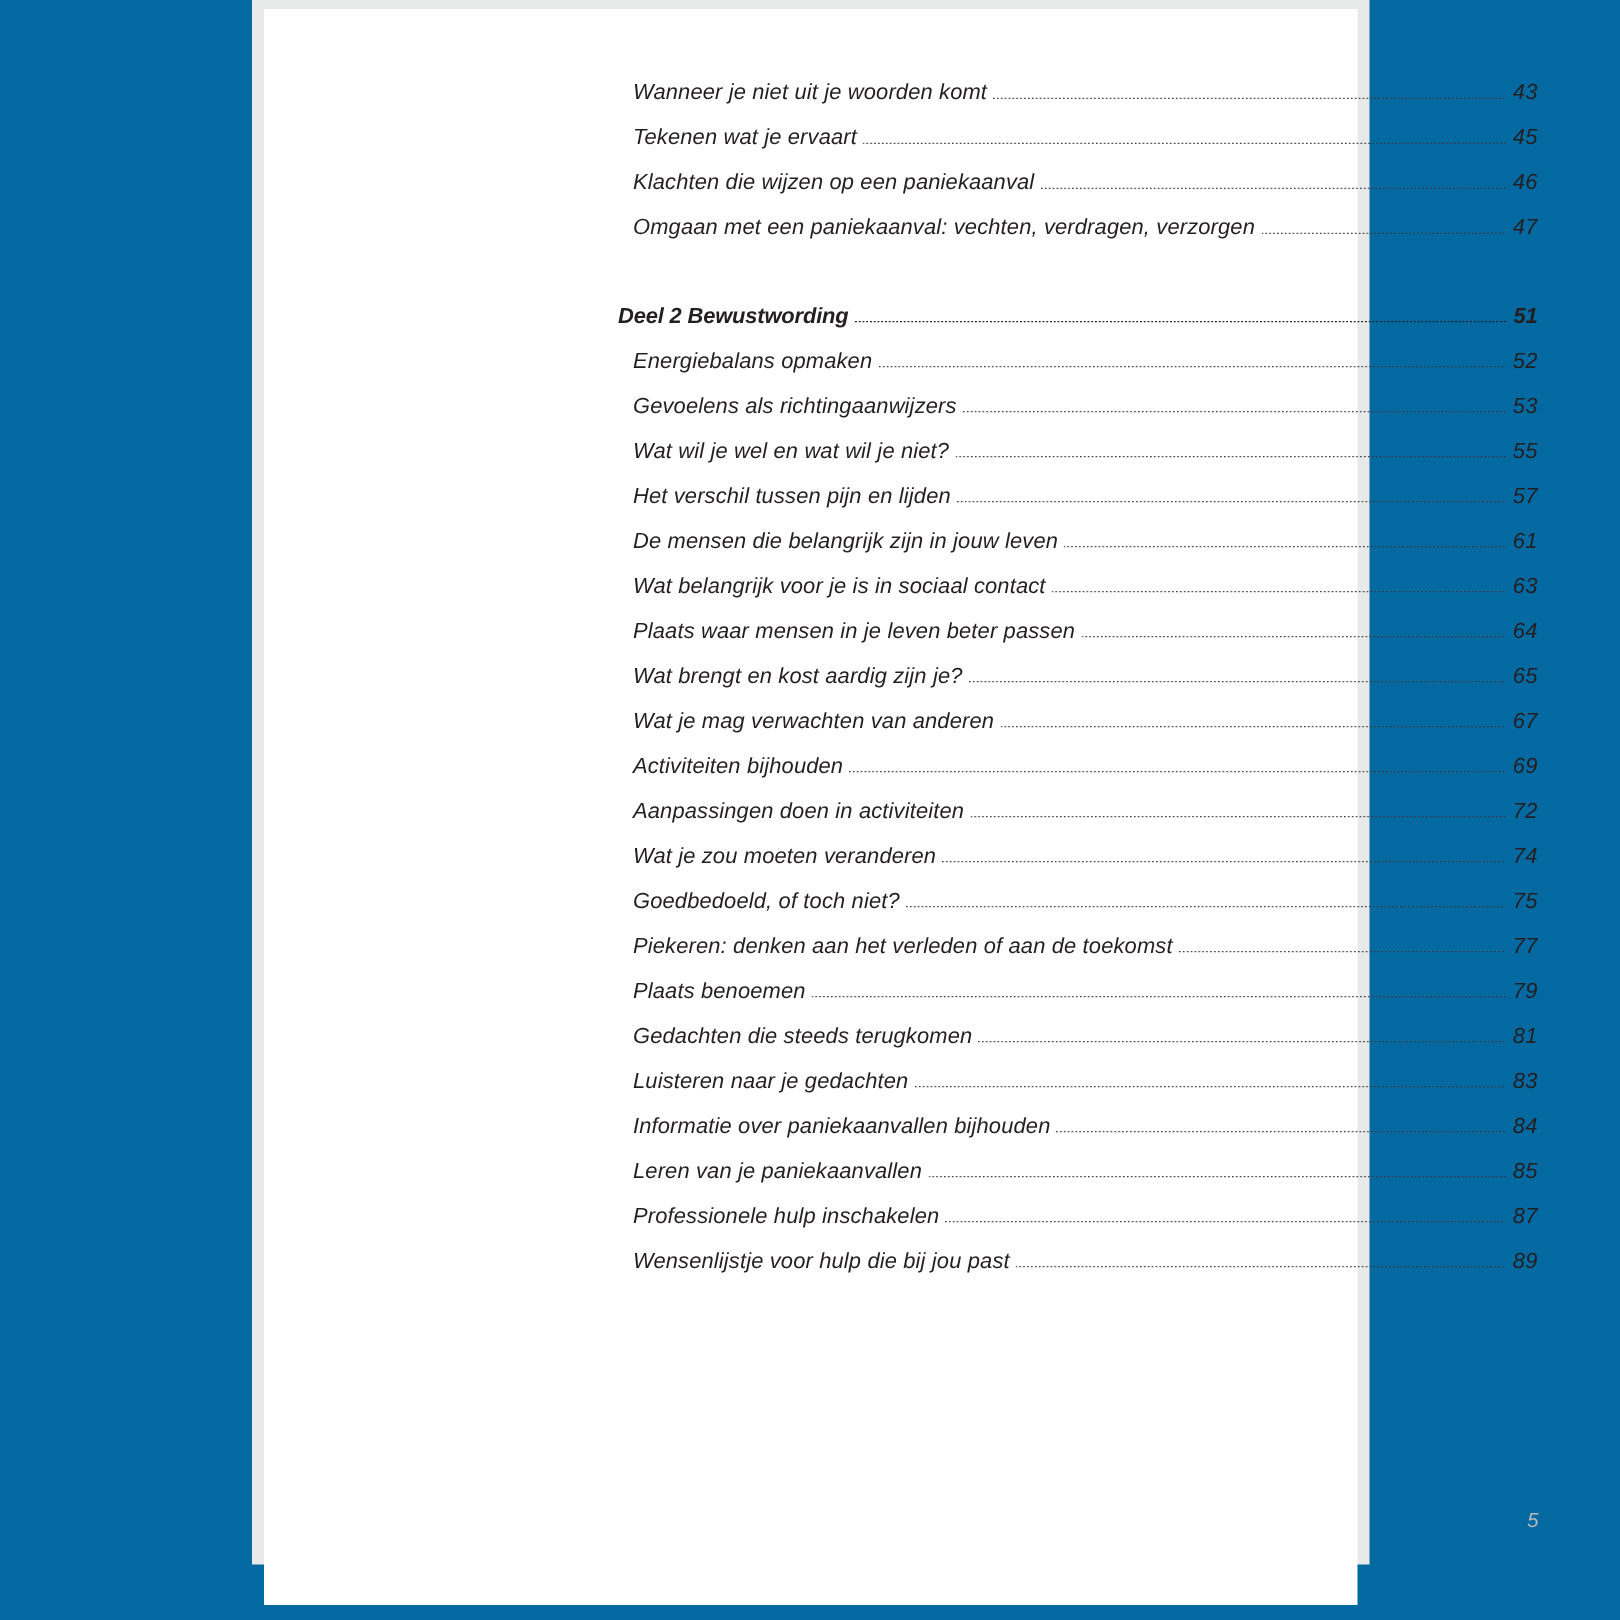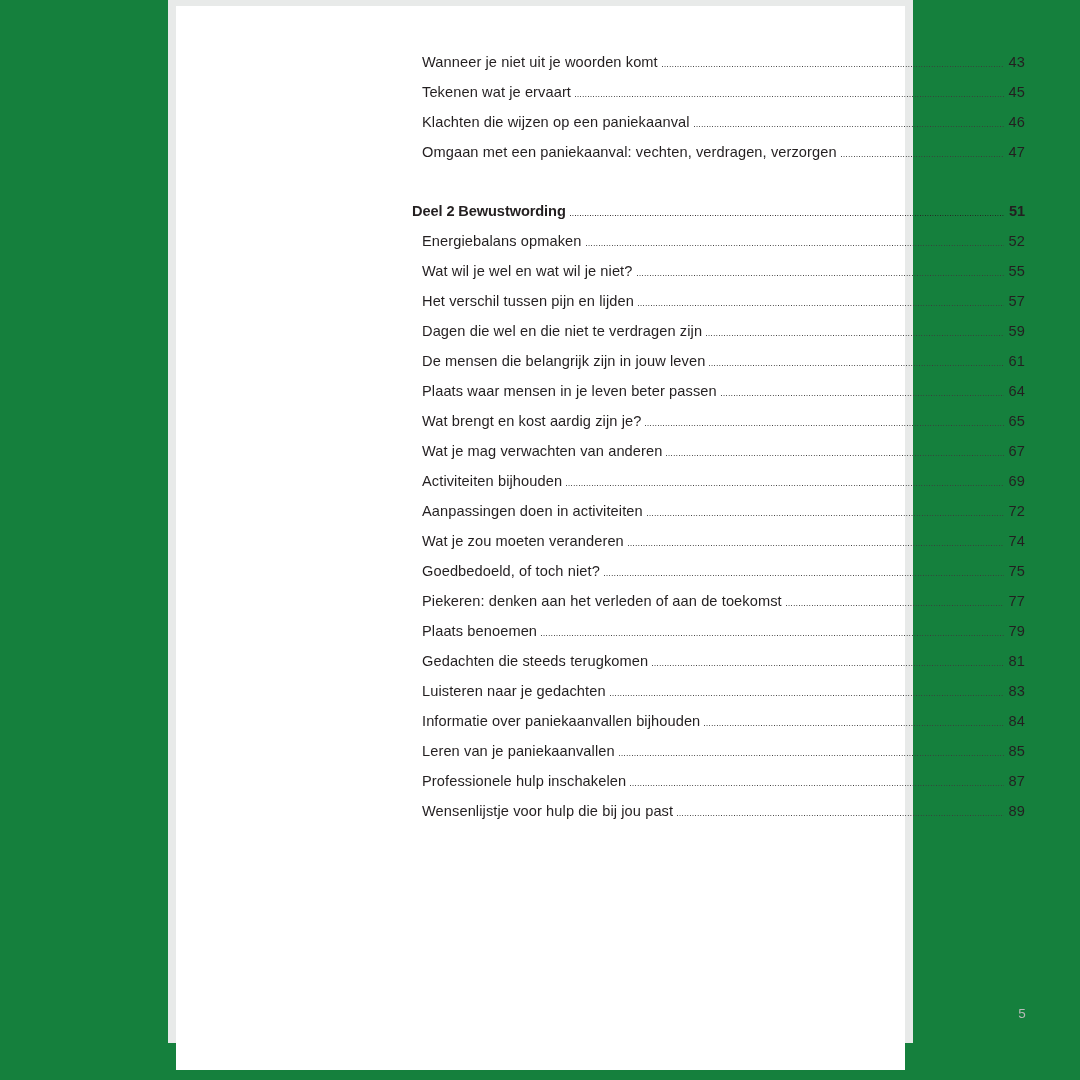--- a/index.html
+++ b/index.html
@@ -12,21 +12,22 @@
     height: 1080px;
     font-family: "Liberation Sans", "DejaVu Sans", sans-serif;
     overflow: hidden;
   }
 
   
   .canvas {
     position: relative;
     width: 1080px;
     height: 1080px;
-    background: #15803d;
+    background: #0369a1;
+    font-style: italic;
   }
   .page-frame {
     position: absolute;
     left: 168px;
     top: 0px;
     width: 745px;
     height: 1043px;
     background: #e8eae9;
   }
   .page-sheet {
@@ -155,40 +156,45 @@
           <span class="label">Deel 2 Bewustwording</span>
           <span class="leader"></span>
           <span class="page">51</span>
         </div>
         <div class="toc-entry level-2">
           <span class="label">Energiebalans opmaken</span>
           <span class="leader"></span>
           <span class="page">52</span>
         </div>
         <div class="toc-entry level-2">
+          <span class="label">Gevoelens als richtingaanwijzers</span>
+          <span class="leader"></span>
+          <span class="page">53</span>
+        </div>
+        <div class="toc-entry level-2">
           <span class="label">Wat wil je wel en wat wil je niet?</span>
           <span class="leader"></span>
           <span class="page">55</span>
         </div>
         <div class="toc-entry level-2">
           <span class="label">Het verschil tussen pijn en lijden</span>
           <span class="leader"></span>
           <span class="page">57</span>
         </div>
         <div class="toc-entry level-2">
-          <span class="label">Dagen die wel en die niet te verdragen zijn</span>
-          <span class="leader"></span>
-          <span class="page">59</span>
-        </div>
-        <div class="toc-entry level-2">
           <span class="label">De mensen die belangrijk zijn in jouw leven</span>
           <span class="leader"></span>
           <span class="page">61</span>
         </div>
         <div class="toc-entry level-2">
+          <span class="label">Wat belangrijk voor je is in sociaal contact</span>
+          <span class="leader"></span>
+          <span class="page">63</span>
+        </div>
+        <div class="toc-entry level-2">
           <span class="label">Plaats waar mensen in je leven beter passen</span>
           <span class="leader"></span>
           <span class="page">64</span>
         </div>
         <div class="toc-entry level-2">
           <span class="label">Wat brengt en kost aardig zijn je?</span>
           <span class="leader"></span>
           <span class="page">65</span>
         </div>
         <div class="toc-entry level-2">

